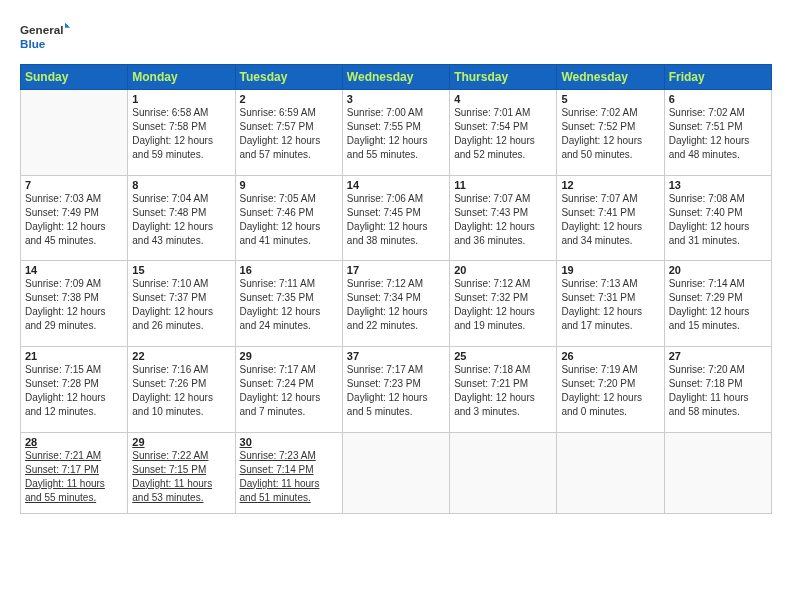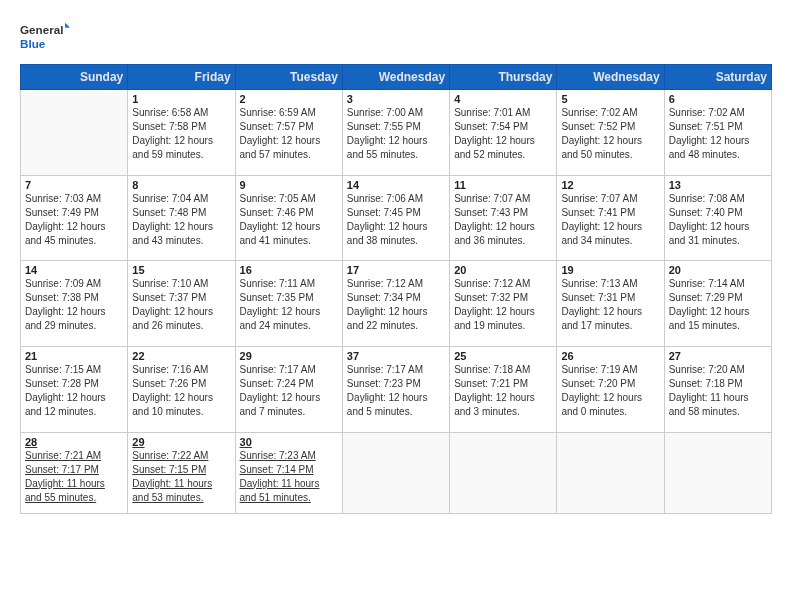--- a/index.html
+++ b/index.html
@@ -42,25 +42,25 @@
       color: #444;
     }
     .calendar {
       width: 100%;
       border-collapse: collapse;
       border: 1px solid #ccc;
       flex: 1;
     }
     .calendar th {
       background: #1565c0;
-      color: #e5e5e5;
+      color: #bef264;
       font-size: 12px;
       font-weight: bold;
       padding: 5px 4px;
-      text-align: right;
+      text-align: left;
       border: 1px solid #1055a8;
     }
     .calendar td {
       vertical-align: top;
       border: 1px solid #ccc;
       padding: 3px 4px;
       width: calc(100%/7);
       font-size: 9.5px;
       color: #333;
       background: #fff;
@@ -105,26 +105,26 @@
     <div class="title-block">
       <div class="main-title"></div>
       <div class="subtitle"></div>
     </div>
   </div>
 
   <table class="calendar">
     <thead>
       <tr>
       <th>Sunday</th>
-          <th>Friday</th>
+          <th>Monday</th>
           <th>Tuesday</th>
           <th>Wednesday</th>
           <th>Thursday</th>
           <th>Wednesday</th>
-          <th>Saturday</th>
+          <th>Friday</th>
         </tr>
     </thead>
     <tbody id="calendar-body">
     <tr class="week-row">
           <td class="empty"></td>
           <td>
         <span class="day-num">1</span>
         <div class="day-info">
           Sunrise: 6:58 AM<br>Sunset: 7:58 PM<br>Daylight: 12 hours and 59 minutes.
         </div>

